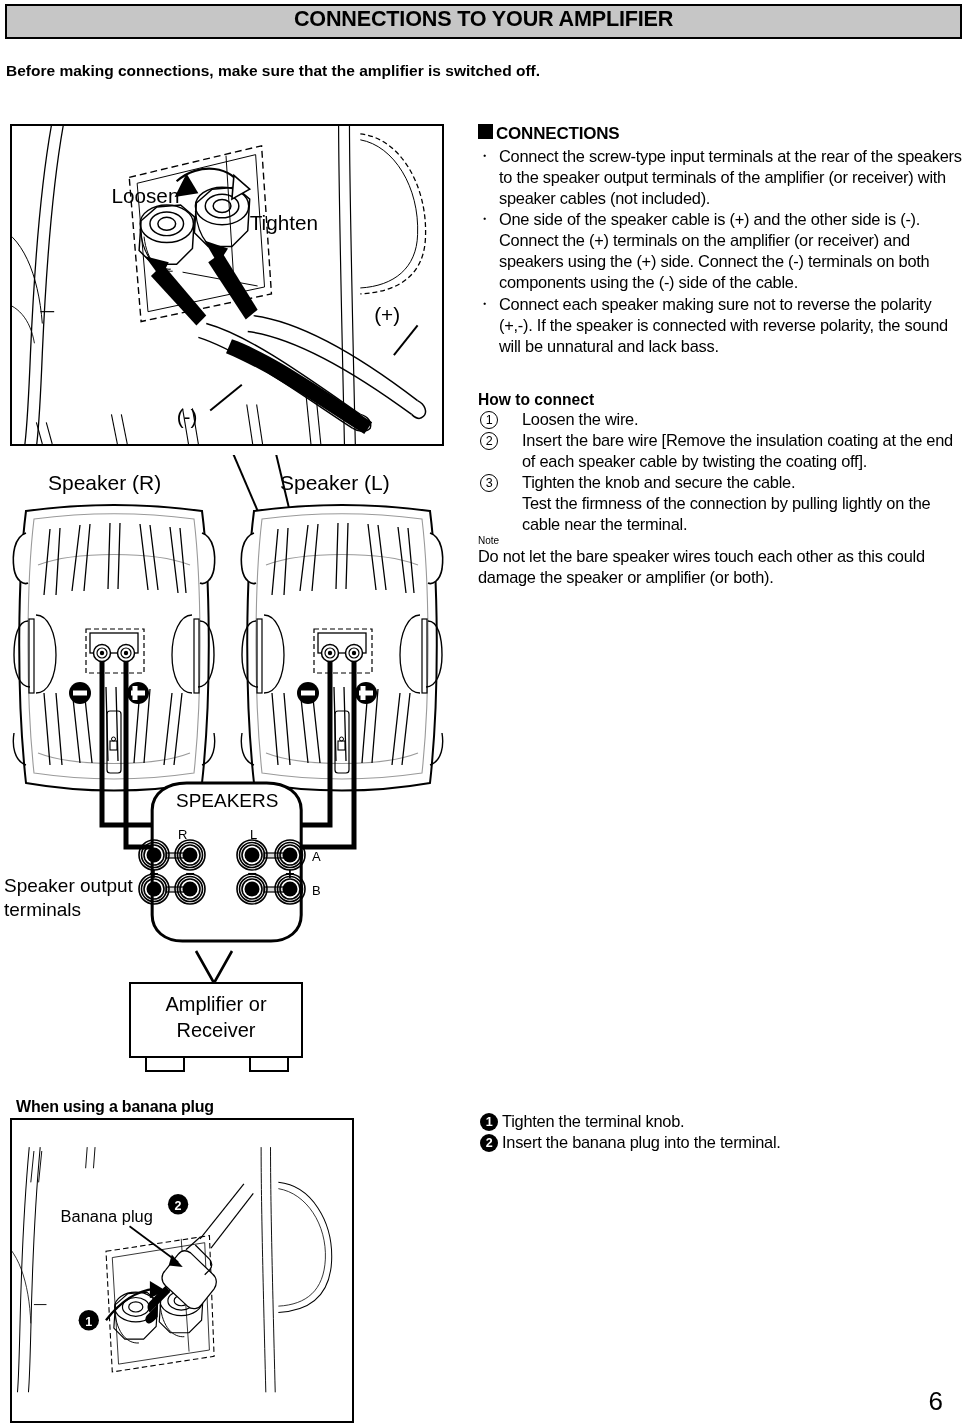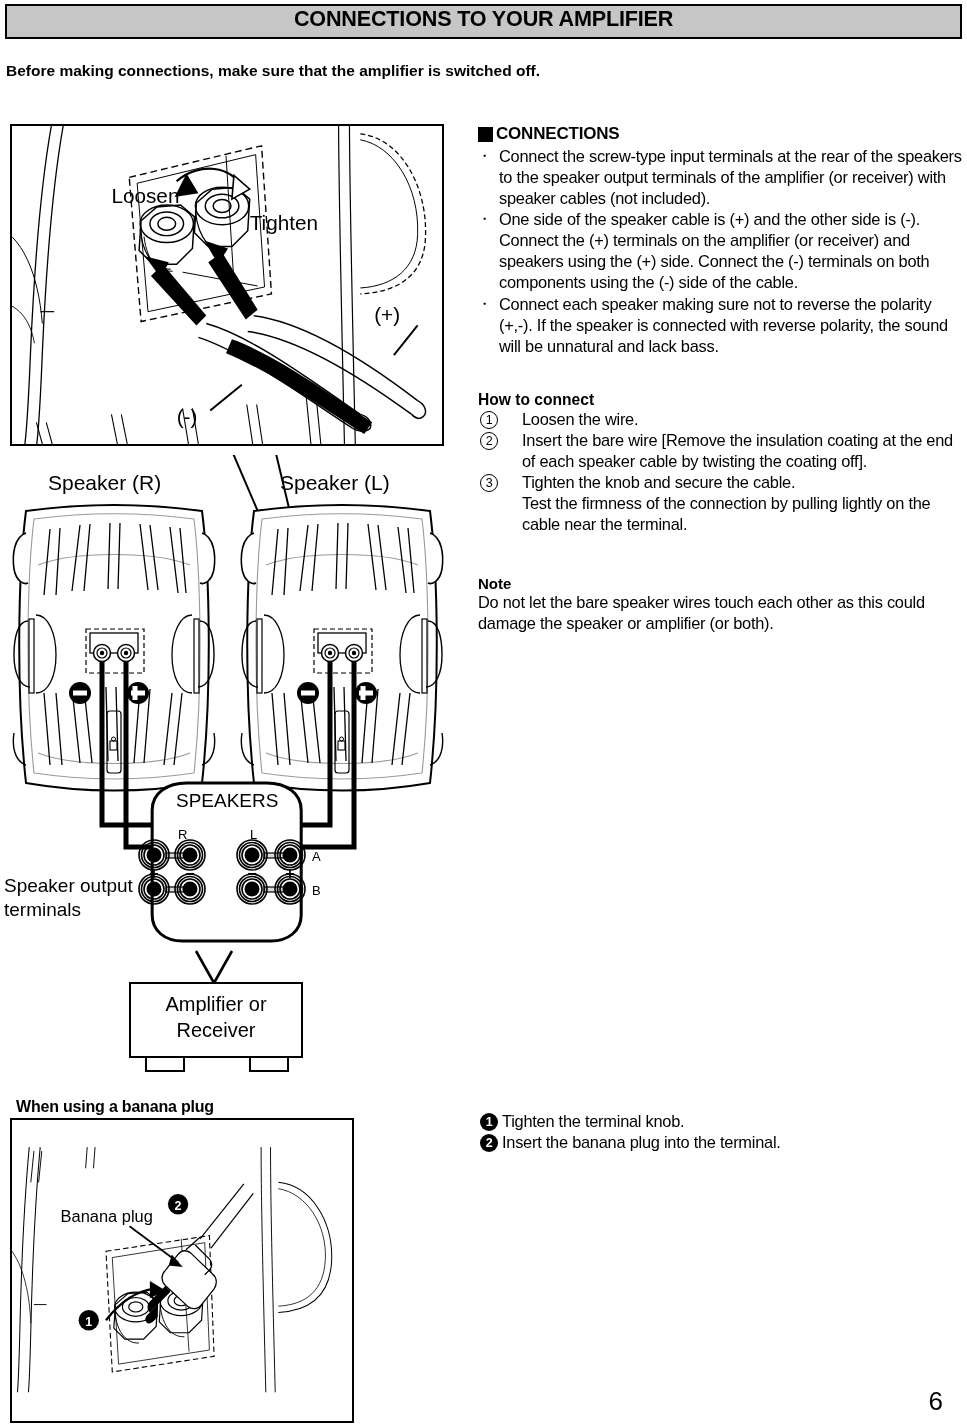--- a/index.html
+++ b/index.html
@@ -51,21 +51,21 @@
   #fig-banana          { left: 10px; top: 1118px; width: 344px; height: 305px; }
 
   .fig-svg { display: block; width: 100%; height: 100%; }
 
   
   .right-col {
     position: absolute;
     left: 478px; top: 124px;
     width: 489px;
   }
-  .sec-head-row { display: flex; align-items: center; gap: 3px; }
+  .sec-head-row { display: flex; align-items: flex-start; gap: 3px; }
   .blk-square { width: 15px; height: 15px; background: #000; display:inline-block; }
   .sec-head {
     font-size: 17px; font-weight: bold; letter-spacing: -0.2px;
   }
   ul.bullets { list-style: none; margin: 2px 0 0 0; padding: 0; }
   ul.bullets li {
     position: relative;
     padding-left: 21px;
     font-size: 16.4px;
     line-height: 1.285;
@@ -92,21 +92,21 @@
   }
   .numlist li .circnum {
     position: absolute; left: 2px; top: 2px;
     width: 18px; height: 18px;
     border: 1.4px solid #000; border-radius: 50%;
     font-size: 12.5px; line-height: 16px; text-align: center;
     font-family: "Liberation Sans", sans-serif;
   }
   .numlist li .cont { display: block; }
 
-  .note-head { font-size: 15px; font-weight: bold; margin-top: 40px; }
+  .note-head { font-size: 10px; font-weight: normal; }
   .note-body { font-size: 16.4px; line-height: 1.285; letter-spacing: -0.25px; }
 
   
   .banana-steps {
     position: absolute;
     left: 480px; top: 1111px;
     width: 480px;
   }
   .banana-steps .row {
     display: flex; align-items: flex-start;

